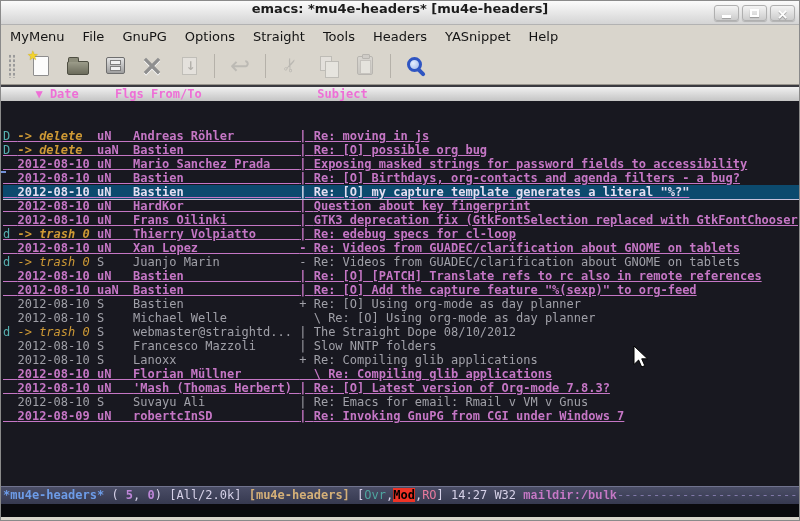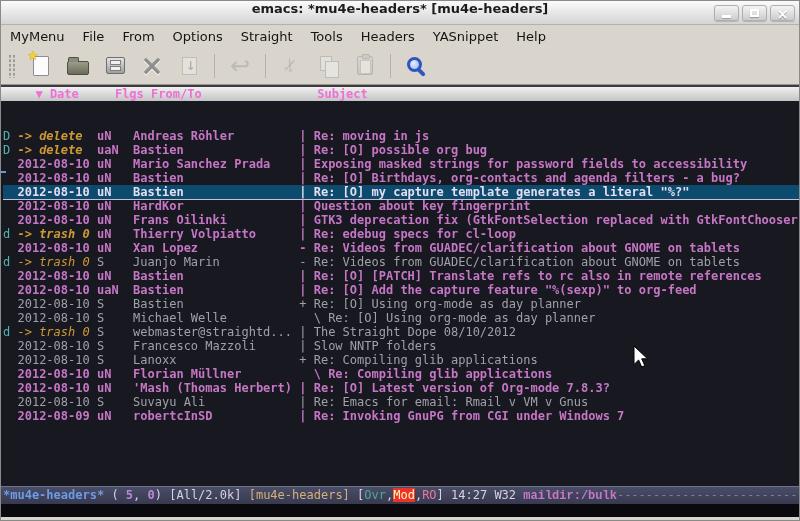--- a/index.html
+++ b/index.html
@@ -67,38 +67,38 @@
   .icon-search::after{content:"";position:absolute;right:-7px;bottom:-5px;width:10px;height:4px;
     background:#2f55c2;border-radius:2px;transform:rotate(45deg);}
   
   .header-line{height:16px;border-top:2px solid #3a3a40;background:linear-gradient(#f0f0f0,#c4c4c4);
     color:#ee6fd6;font:bold 12px/14px "DejaVu Sans Mono",monospace;white-space:pre;
     overflow:hidden;padding-left:20px;flex:0 0 auto;}
   
   .buffer{flex:1 1 auto;background:#181820;font:12px/14px "DejaVu Sans Mono",monospace;
     white-space:pre;overflow:hidden;position:relative;padding-left:2px;}
   .row{height:14px;}
-  .r-unread{color:#c576c5;font-weight:bold;}
+  .r-unread{color:#c576c5;font-weight:bold;text-decoration:underline;}
   .r-read{color:#a0a0a8;font-weight:normal;}
   .row .mark{color:#56b0b0;font-weight:normal;}
   .row .action{color:#cf9a35;font-style:italic;}
   .row.current{background:#0c4a6e;box-shadow:0 1px 0 #c6c0da;}
   .row.current span{color:#e4def2;}
   .end-marker{color:#cf9a35;font-style:italic;height:14px;}
   .fringe-dash{position:absolute;left:0;top:70px;width:5px;height:2px;background:#7291d8;}
   
   .modeline{height:18px;flex:0 0 auto;background:linear-gradient(#4a4d66,#363950);
     border-top:1px solid #70738e;font:12px/17px "DejaVu Sans Mono",monospace;color:#d6d1e8;
     white-space:pre;overflow:hidden;padding-left:2px;}
   .ml-base{color:#d6d1e8;}
   .ml-buffer-name{color:#6d9ce8;font-weight:bold;}
   .ml-num{color:#bd86d8;font-weight:bold;}
-  .ml-mode{color:#d5b078;}
+  .ml-mode{color:#d5b078;font-weight:bold;}
   .ml-ovr{color:#4fa6a0;}
-  .ml-mod{color:#fef9c3;background:#ee3326;font-weight:normal;}
+  .ml-mod{color:#000000;background:#ee3326;font-weight:bold;}
   .ml-ro{color:#e87a9e;}
   .ml-maildir{color:#c678c6;font-weight:bold;font-family:Liberation Mono, monospace;}
   .ml-dash{color:#8078a8;}
   
   .minibuffer{height:13px;background:#0a0a0e;flex:0 0 auto;}
   .bottom-frame{height:3px;background:#d9d5cc;flex:0 0 auto;}
   .mouse-cursor{position:absolute;left:632px;top:344px;z-index:20;pointer-events:none;}
 </style>
 </head>
 <body>
@@ -116,21 +116,21 @@
         </div>
         <div class="winbtn">
           <span class="glyph-close"></span>
         </div>
       </div>
   </div>
 
   <div class="menubar">
       <div class="menu-item">MyMenu</div>
       <div class="menu-item">File</div>
-      <div class="menu-item">From</div>
+      <div class="menu-item">GnuPG</div>
       <div class="menu-item">Options</div>
       <div class="menu-item">Straight</div>
       <div class="menu-item">Tools</div>
       <div class="menu-item">Headers</div>
       <div class="menu-item">YASnippet</div>
       <div class="menu-item">Help</div>
     </div>
 
   <div class="toolbar">
     <div class="tb-handle"></div>

